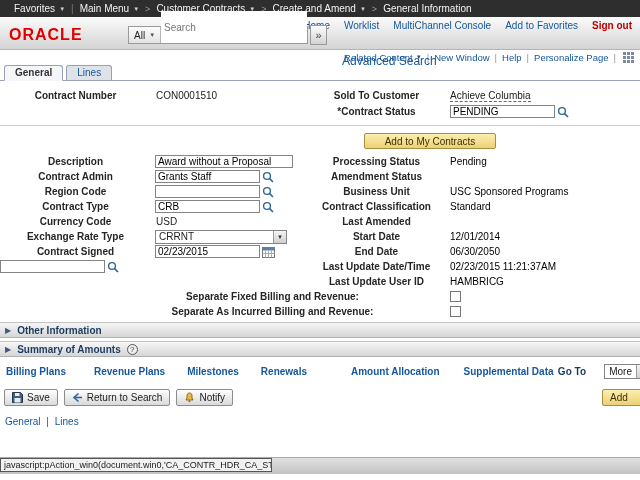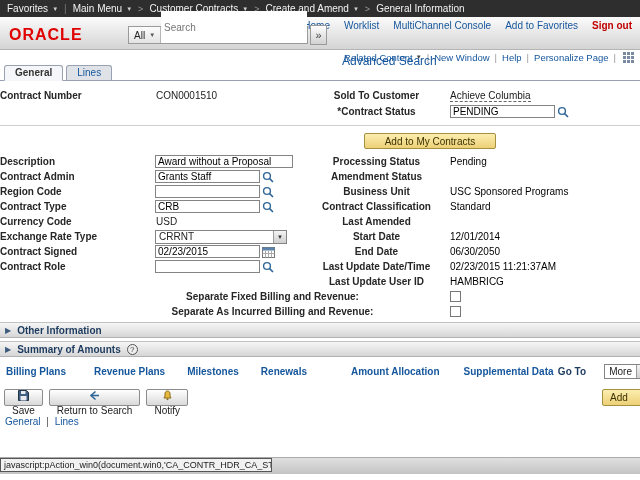--- a/index.html
+++ b/index.html
@@ -1,20 +1,20 @@
 <!DOCTYPE html>
 <html><head>
 <meta charset="utf-8">
 <style>
   * { box-sizing: border-box; margin: 0; padding: 0; }
   body { font-family: "Liberation Sans", sans-serif; background:#fff; }
   .screen { position:relative; width:640px; height:480px; overflow:hidden; background:#fff; font-size:10px; color:#222; }
 
   
-  .crumbbar { height:17px; background:#2e2e2e; display:flex; align-items:center; padding-left:7px; gap:6px; }
+  .crumbbar { height:17px; background:#2e2e2e; display:flex; align-items:center; padding-left:14px; gap:6px; }
   .crumb { color:#f2f2f2; font-size:10px; display:flex; align-items:center; gap:4px; cursor:pointer; }
   .crumb .tri { font-size:6px; color:#cfcfcf; }
   .crumbsep { color:#9a9a9a; font-size:9px; }
   .crumbbar .vdiv { color:#777; }
 
   
   .header { position:relative; height:33px; background:linear-gradient(#fbfbfb,#d4d4d4); border-bottom:1px solid #b5b5b5; }
   .logo { position:absolute; left:9px; top:9px; color:#e00000; font-weight:bold; font-size:16px; letter-spacing:1px; }
   .hlinks { position:absolute; top:3px; right:8px; display:flex; gap:14px; align-items:center; font-size:10px; }
   .hlinks a { color:#15569c; text-decoration:none; cursor:pointer; }
@@ -38,21 +38,21 @@
   .tab { font-size:10px; padding:1px 10px 2px; border:1px solid #98a2b2; border-bottom:none; border-radius:3px 3px 0 0; margin-right:3px; cursor:pointer; }
   .tab.active { background:#f4f6f9; font-weight:bold; color:#333; margin-bottom:-1px; border-bottom:1px solid #f4f6f9; }
   .tab.inactive { background:#dfe3e8; color:#15569c; }
 
   
   .content { padding-top:7px; }
   .frow { display:flex; align-items:center; height:15px; }
   .frow.tall { height:17px; }
   .lcell { width:308px; flex:0 0 auto; display:flex; align-items:center; }
   .lcell.narrow { width:100px; }
-  .flabel { width:155px; flex:0 0 auto; text-align:left; font-weight:bold; color:#262626; padding-right:4px; white-space:nowrap; }
+  .flabel { width:155px; flex:0 0 auto; text-align:center; font-weight:bold; color:#262626; padding-right:4px; white-space:nowrap; }
   .rlabel { flex:1; text-align:center; font-weight:bold; color:#262626; padding-right:5px; white-space:nowrap; }
   .rval { width:190px; flex:0 0 auto; display:flex; align-items:center; color:#000; }
   .inp { height:13px; border:1px solid #848484; font-size:10px; padding:0 2px; font-family:inherit; background:#fff; }
   .w138 { width:138px; } .w105 { width:105px; }
   .icon { display:inline-flex; align-items:center; margin-left:2px; cursor:pointer; }
   .stat { margin-left:1px; }
   .dashlink { color:#1a1a1a; border-bottom:1px dashed #666; cursor:pointer; }
   .ddl { display:inline-flex; align-items:stretch; border:1px solid #848484; height:14px; background:#fff; cursor:pointer; }
   .ddl-text { width:117px; padding:0 3px; font-size:10px; line-height:12px; }
   .ddl-btn { width:13px; background:linear-gradient(#f4f4f4,#cfcfcf); border-left:1px solid #9a9a9a; font-size:6px; color:#333; display:flex; align-items:center; justify-content:center; }
@@ -70,21 +70,21 @@
 
   
   .planlinks { position:relative; display:flex; align-items:flex-end; padding:9px 0 0 6px; font-weight:bold; }
   .planlinks a { color:#15569c; text-decoration:none; cursor:pointer; }
   .goto { position:absolute; right:54px; color:#1c3a5e; }
   .morebox { position:absolute; right:-10px; top:7px; display:inline-flex; border:1px solid #848484; background:#fff; height:15px; }
   .morebox .mtext { padding:0 4px; line-height:13px; font-weight:normal; }
 
   
   .toolbar { position:relative; display:flex; gap:6px; padding:12px 0 0 4px; height:30px; }
-  .btn { height:17px; display:inline-flex; align-items:center; gap:4px; padding:0 7px; font-size:10px; font-family:inherit; border:1px solid #8c8c8c; border-radius:2px; background:linear-gradient(#ffffff,#d9d9d9); color:#222; cursor:pointer;flex-direction:column; }
+  .btn { height:17px; display:inline-flex; align-items:center; gap:4px; padding:0 7px; font-size:10px; font-family:inherit; border:1px solid #8c8c8c; border-radius:2px; background:linear-gradient(#ffffff,#d9d9d9); color:#222; cursor:pointer; }
   .addbtn { position:absolute; right:-20px; top:12px; width:58px; height:17px; text-align:left; padding-left:7px; }
 
   .bottomlinks { padding:9px 0 0 5px; }
   .bottomlinks a { color:#15569c; text-decoration:none; cursor:pointer; }
   .blsep { color:#555; margin:0 3px; }
 
   
   .statusstrip { position:absolute; left:0; right:0; bottom:6px; height:17px; background:linear-gradient(#e0e0e0,#c3c3c3); border-top:1px solid #aaa; }
   .statusbox { position:absolute; left:0; bottom:8px; width:272px; height:14px; border:1px solid #555; background:#f1f1f1; font-size:9px; line-height:12px; padding:0 3px; white-space:nowrap; overflow:hidden; color:#222; }
 </style>
@@ -296,21 +296,20 @@
               <line x1="0.5" y1="7.5" x2="12.5" y2="7.5" stroke="#aaa"></line>
             </svg>
         </span>
       </div>
       <div class="rlabel">End Date</div>
       <div class="rval">06/30/2050</div>
     </div>
 
     <div class="frow">
       <div class="lcell">
-        <span class="flabel">Contract Role</span>
         <input class="inp w105" value="" style="">
         <span class="icon">
           <svg width="12" height="12" viewBox="0 0 12 12">
               <circle cx="5" cy="5" r="3.4" fill="none" stroke="#2f6699" stroke-width="1.4"></circle>
               <line x1="7.6" y1="7.6" x2="11" y2="11" stroke="#2f6699" stroke-width="1.6"></line>
             </svg>
         </span>
       </div>
       <div class="rlabel">Last Update Date/Time</div>
       <div class="rval">02/23/2015 11:21:37AM</div>

